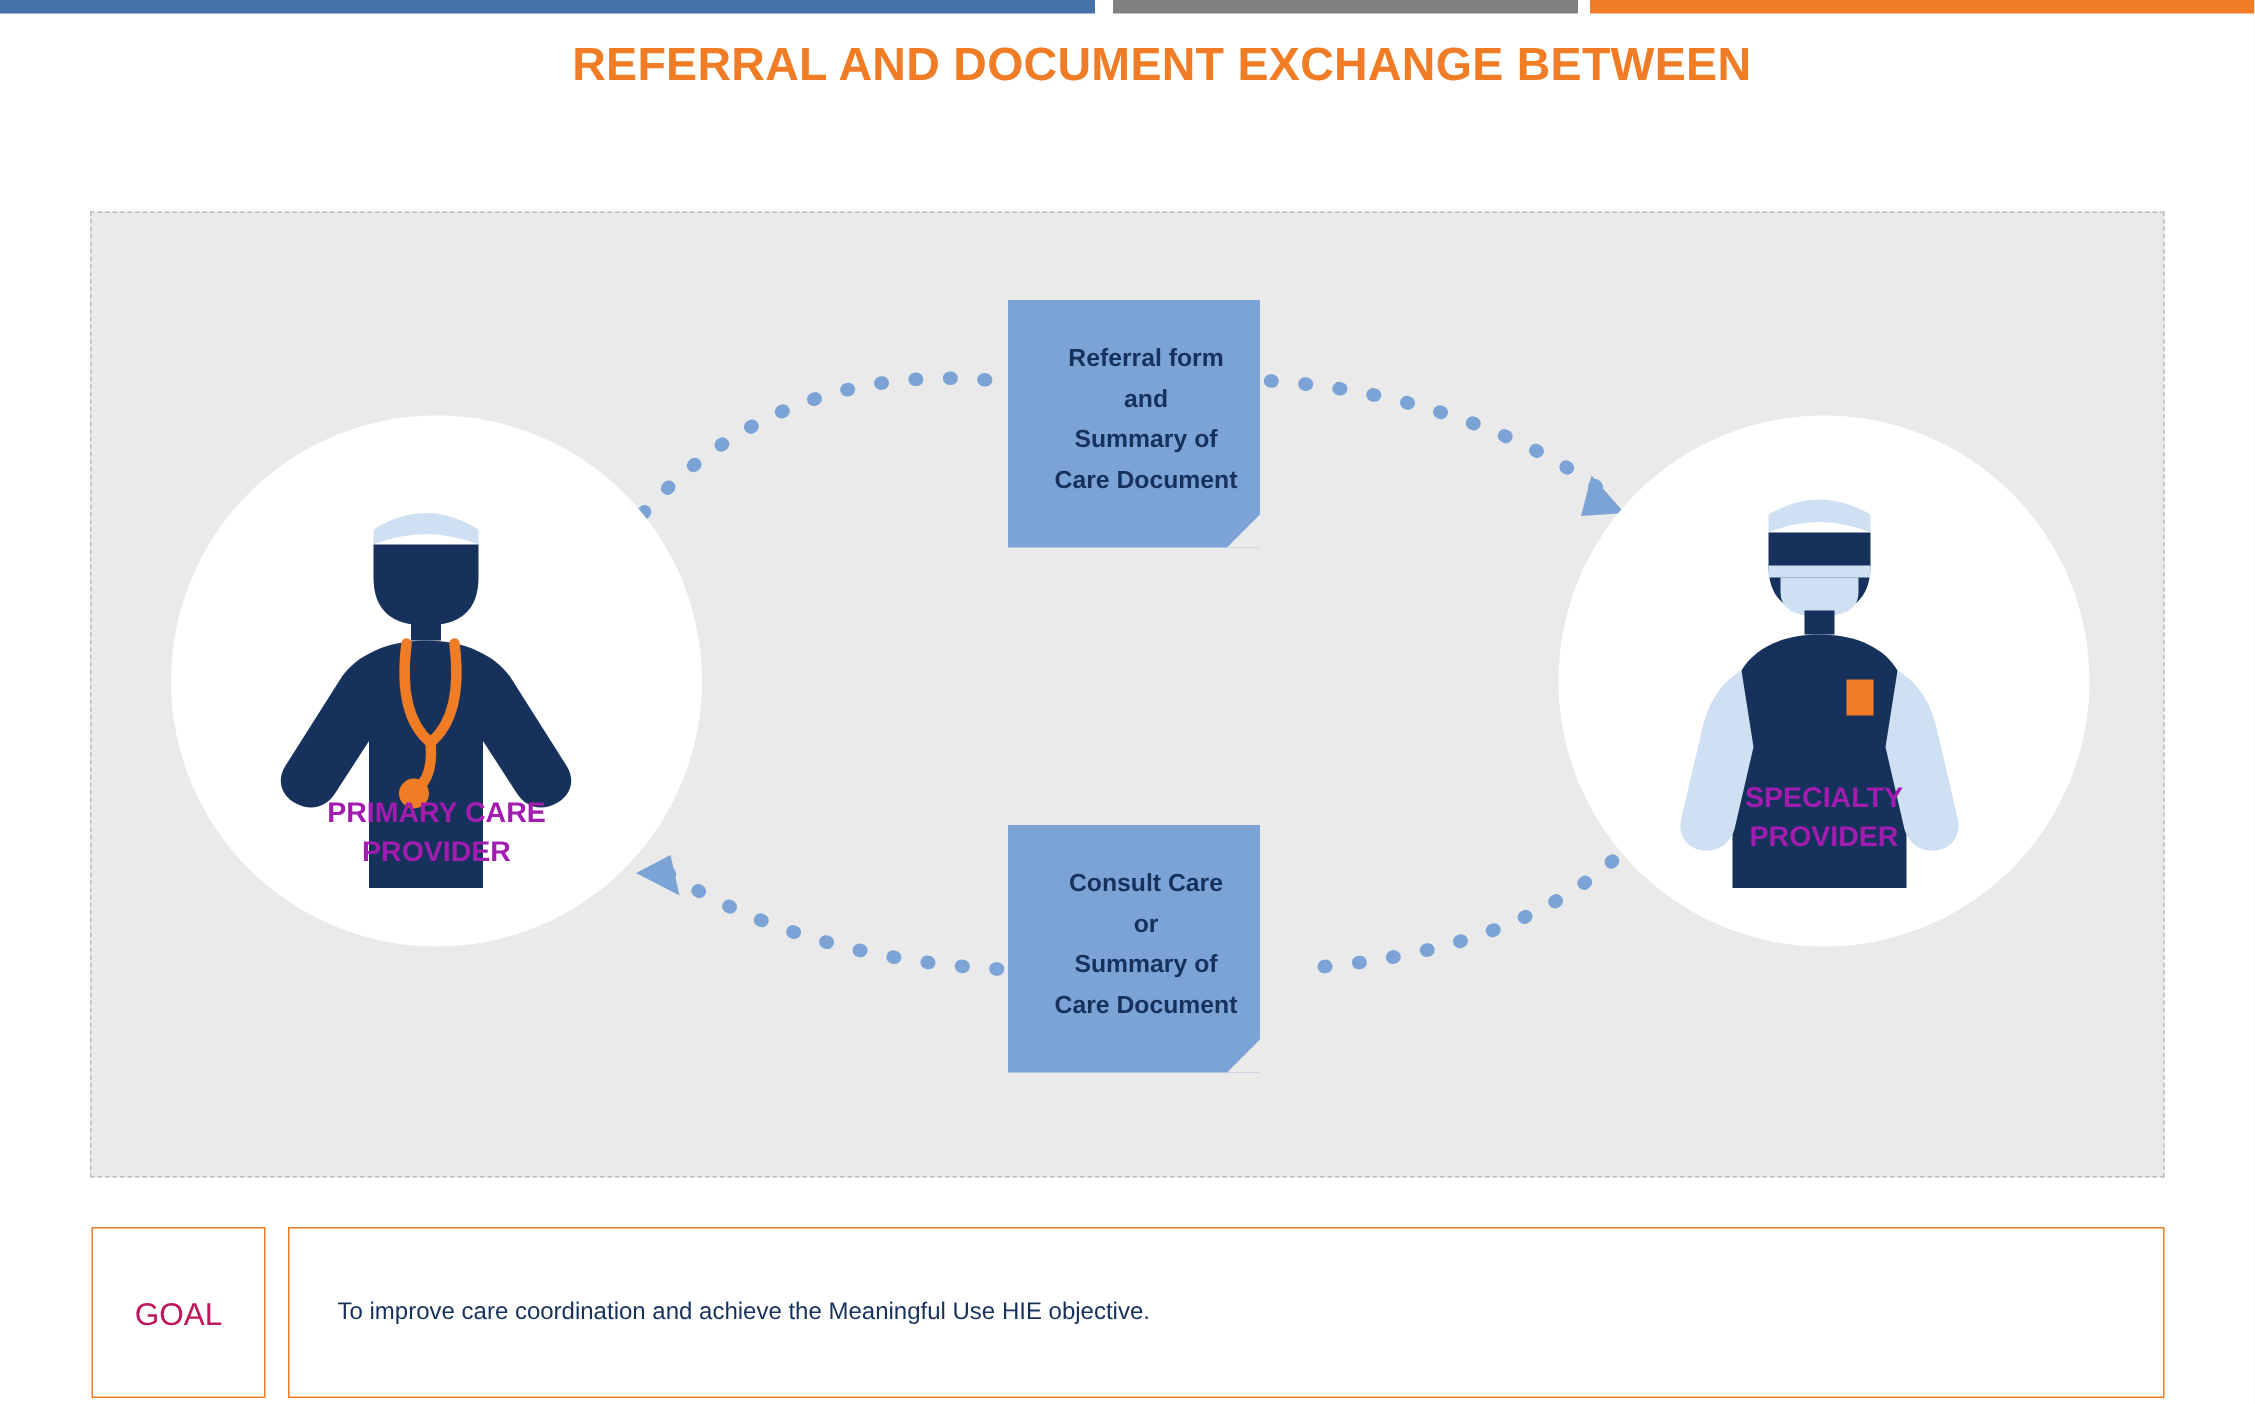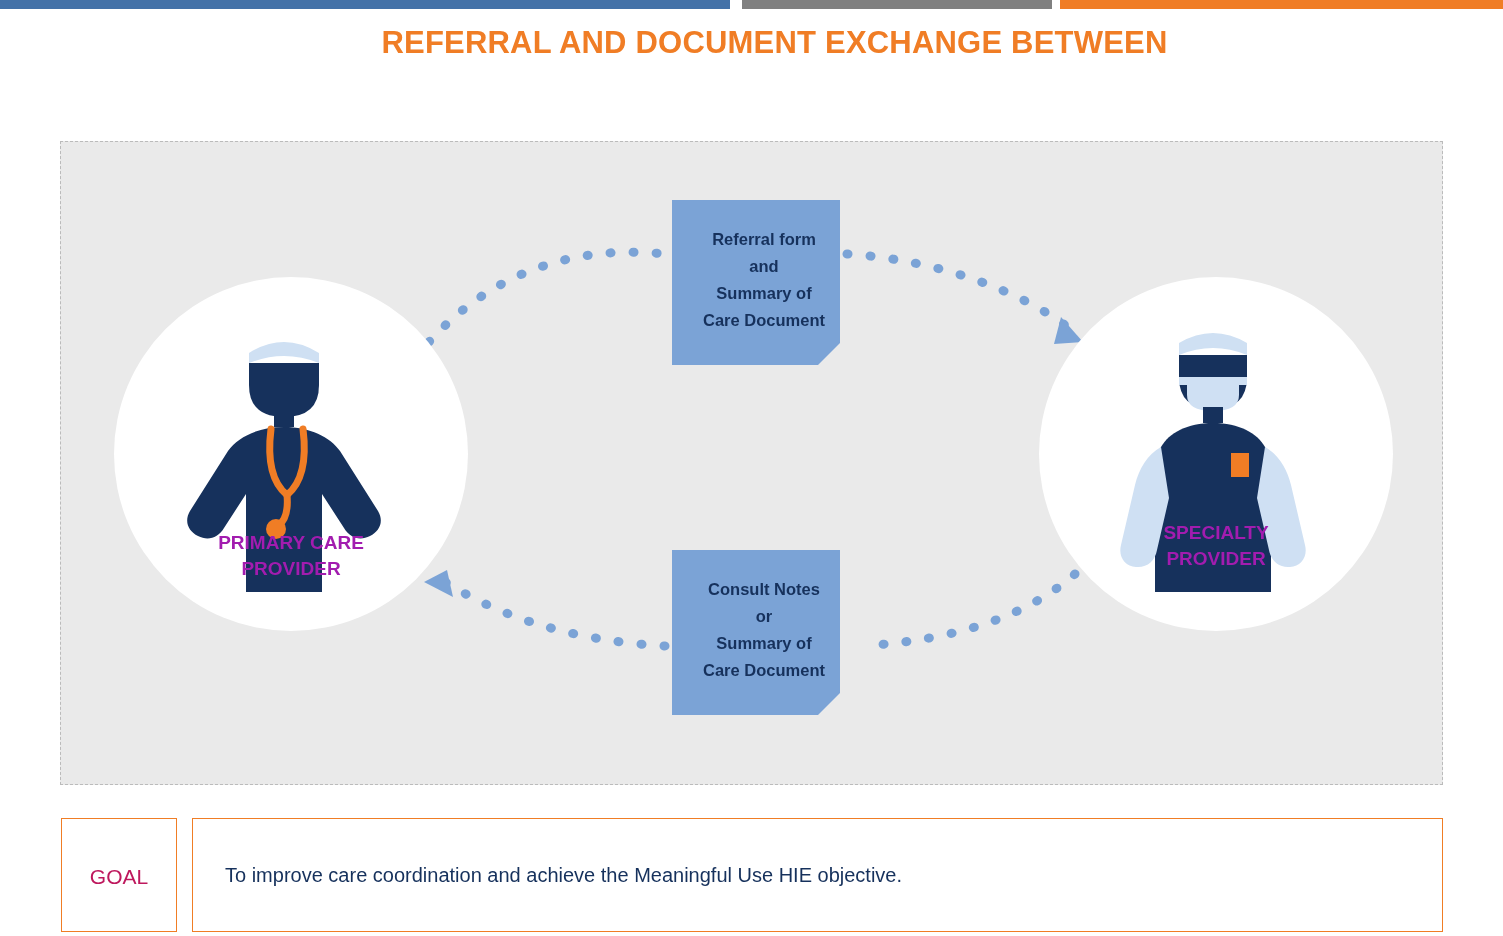--- a/index.html
+++ b/index.html
@@ -143,21 +143,21 @@
     width: 1251px;
     height: 114px;
     border: 1px solid #f07d25;
     box-sizing: border-box;
   }
   .goal-content .goal-sentence {
     position: absolute;
     left: 32px;
     top: 42px;
     color: #16315c;
-    font-size: 20px;
+    font-size: 16px;
     line-height: 28px;
   }
 </style>
 </head>
 <body>
 
 <div class="topbar blue"></div>
 <div class="topbar gray"></div>
 <div class="topbar orange"></div>
 
@@ -236,21 +236,21 @@
       <span class="txt">Referral form</span>
       <span class="txt">and</span>
       <span class="txt">Summary of</span>
       <span class="txt">Care Document</span>
     </div>
     <span class="fold"></span>
   </div>
 
   <div class="doc bottom">
     <div class="doc-inner">
-      <span class="txt">Consult Notes</span>
+      <span class="txt">Consult Care</span>
       <span class="txt">or</span>
       <span class="txt">Summary of</span>
       <span class="txt">Care Document</span>
     </div>
     <span class="fold"></span>
   </div>
 
 </div>
 
 <div class="goal-box">

